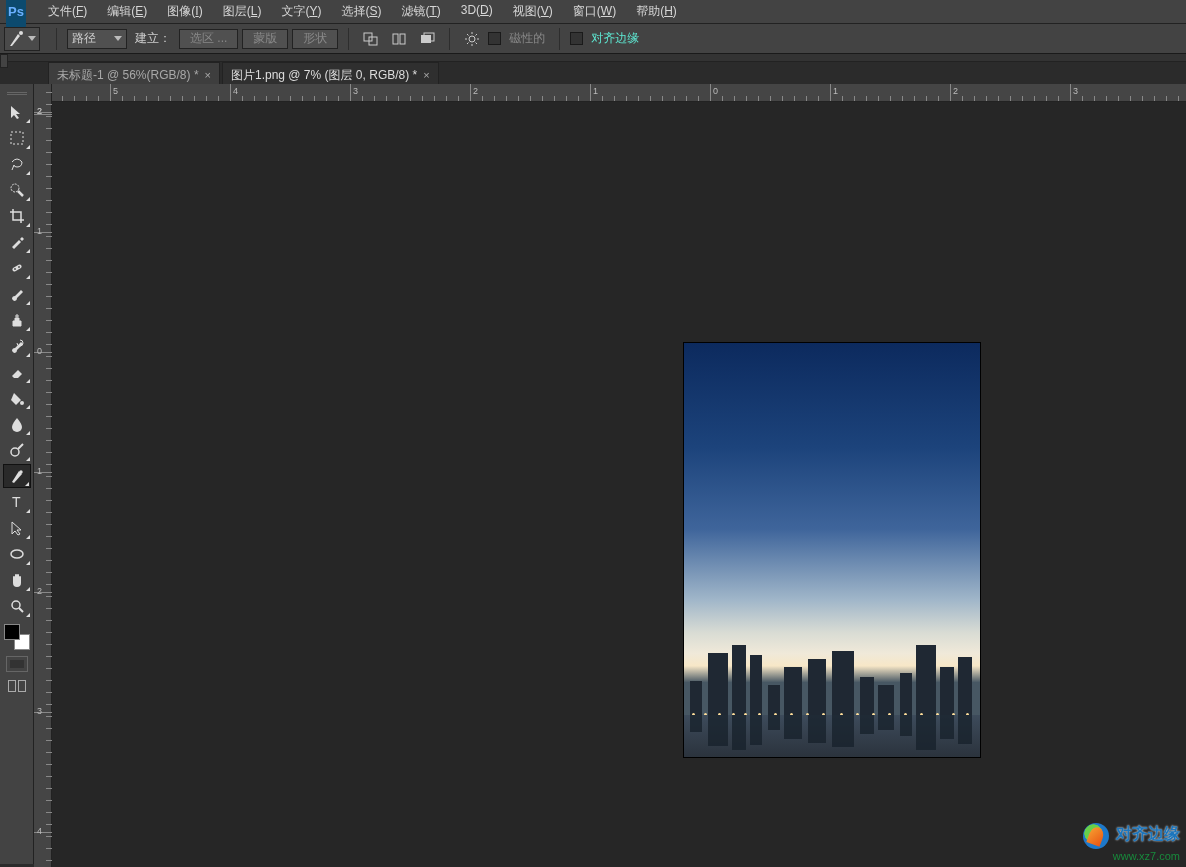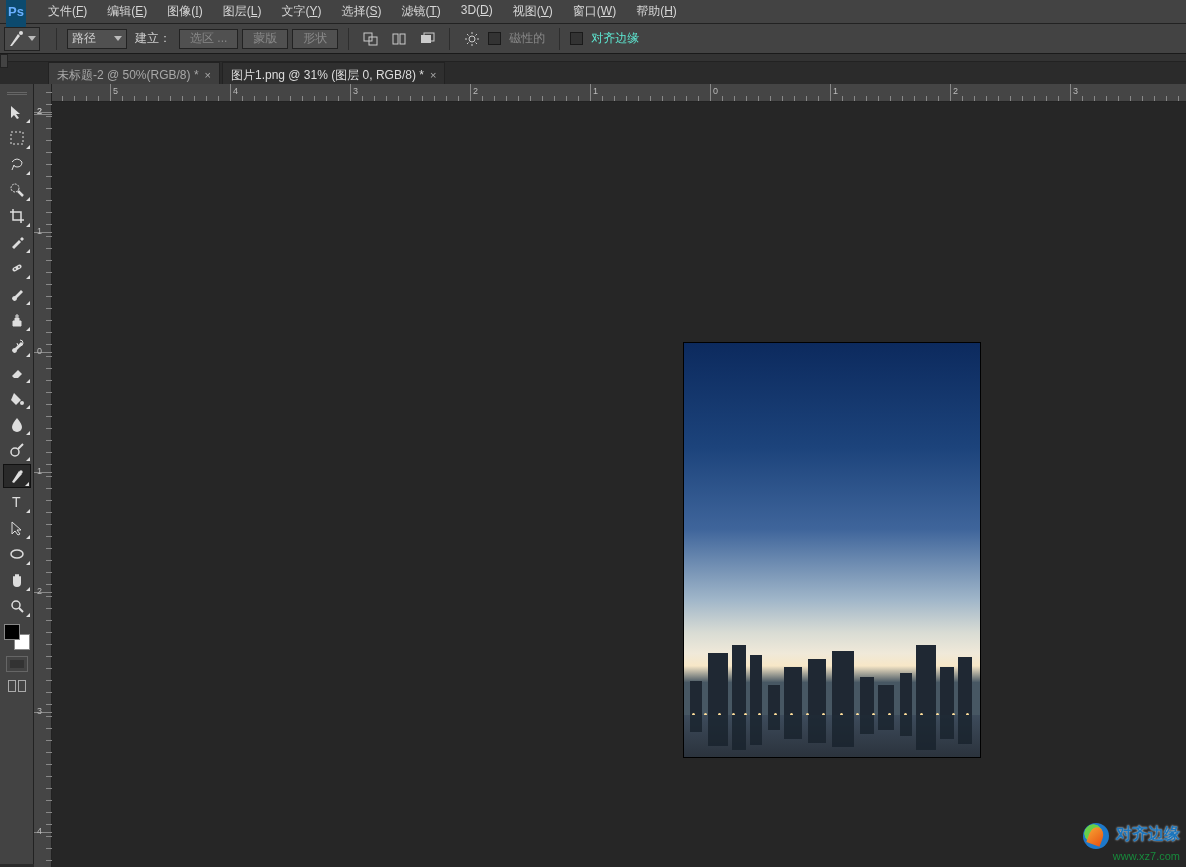--- a/index.html
+++ b/index.html
@@ -156,25 +156,25 @@
   <div class="sep"></div>
   <div class="chk"></div>
   <span class="lbl" style="color:#5eead4">对齐边缘</span>
 </div>
 
 <div class="understrip"></div>
 <div class="dockstrip"></div>
 
 <div class="tabs" id="tabsrow">
     <div class="tab">
-      <span>未标题-2 @ 50%(RGB/8) *</span>
+      <span>未标题-1 @ 56%(RGB/8) *</span>
       <span class="x">×</span>
     </div>
     <div class="tab active">
-      <span>图片1.png @ 31% (图层 0, RGB/8) *</span>
+      <span>图片1.png @ 7% (图层 0, RGB/8) *</span>
       <span class="x">×</span>
     </div>
   </div>
 
 <div class="toolbox">
   <div class="grab">
       <span></span>
       <span></span>
     </div>
   <div id="toolbtns">

